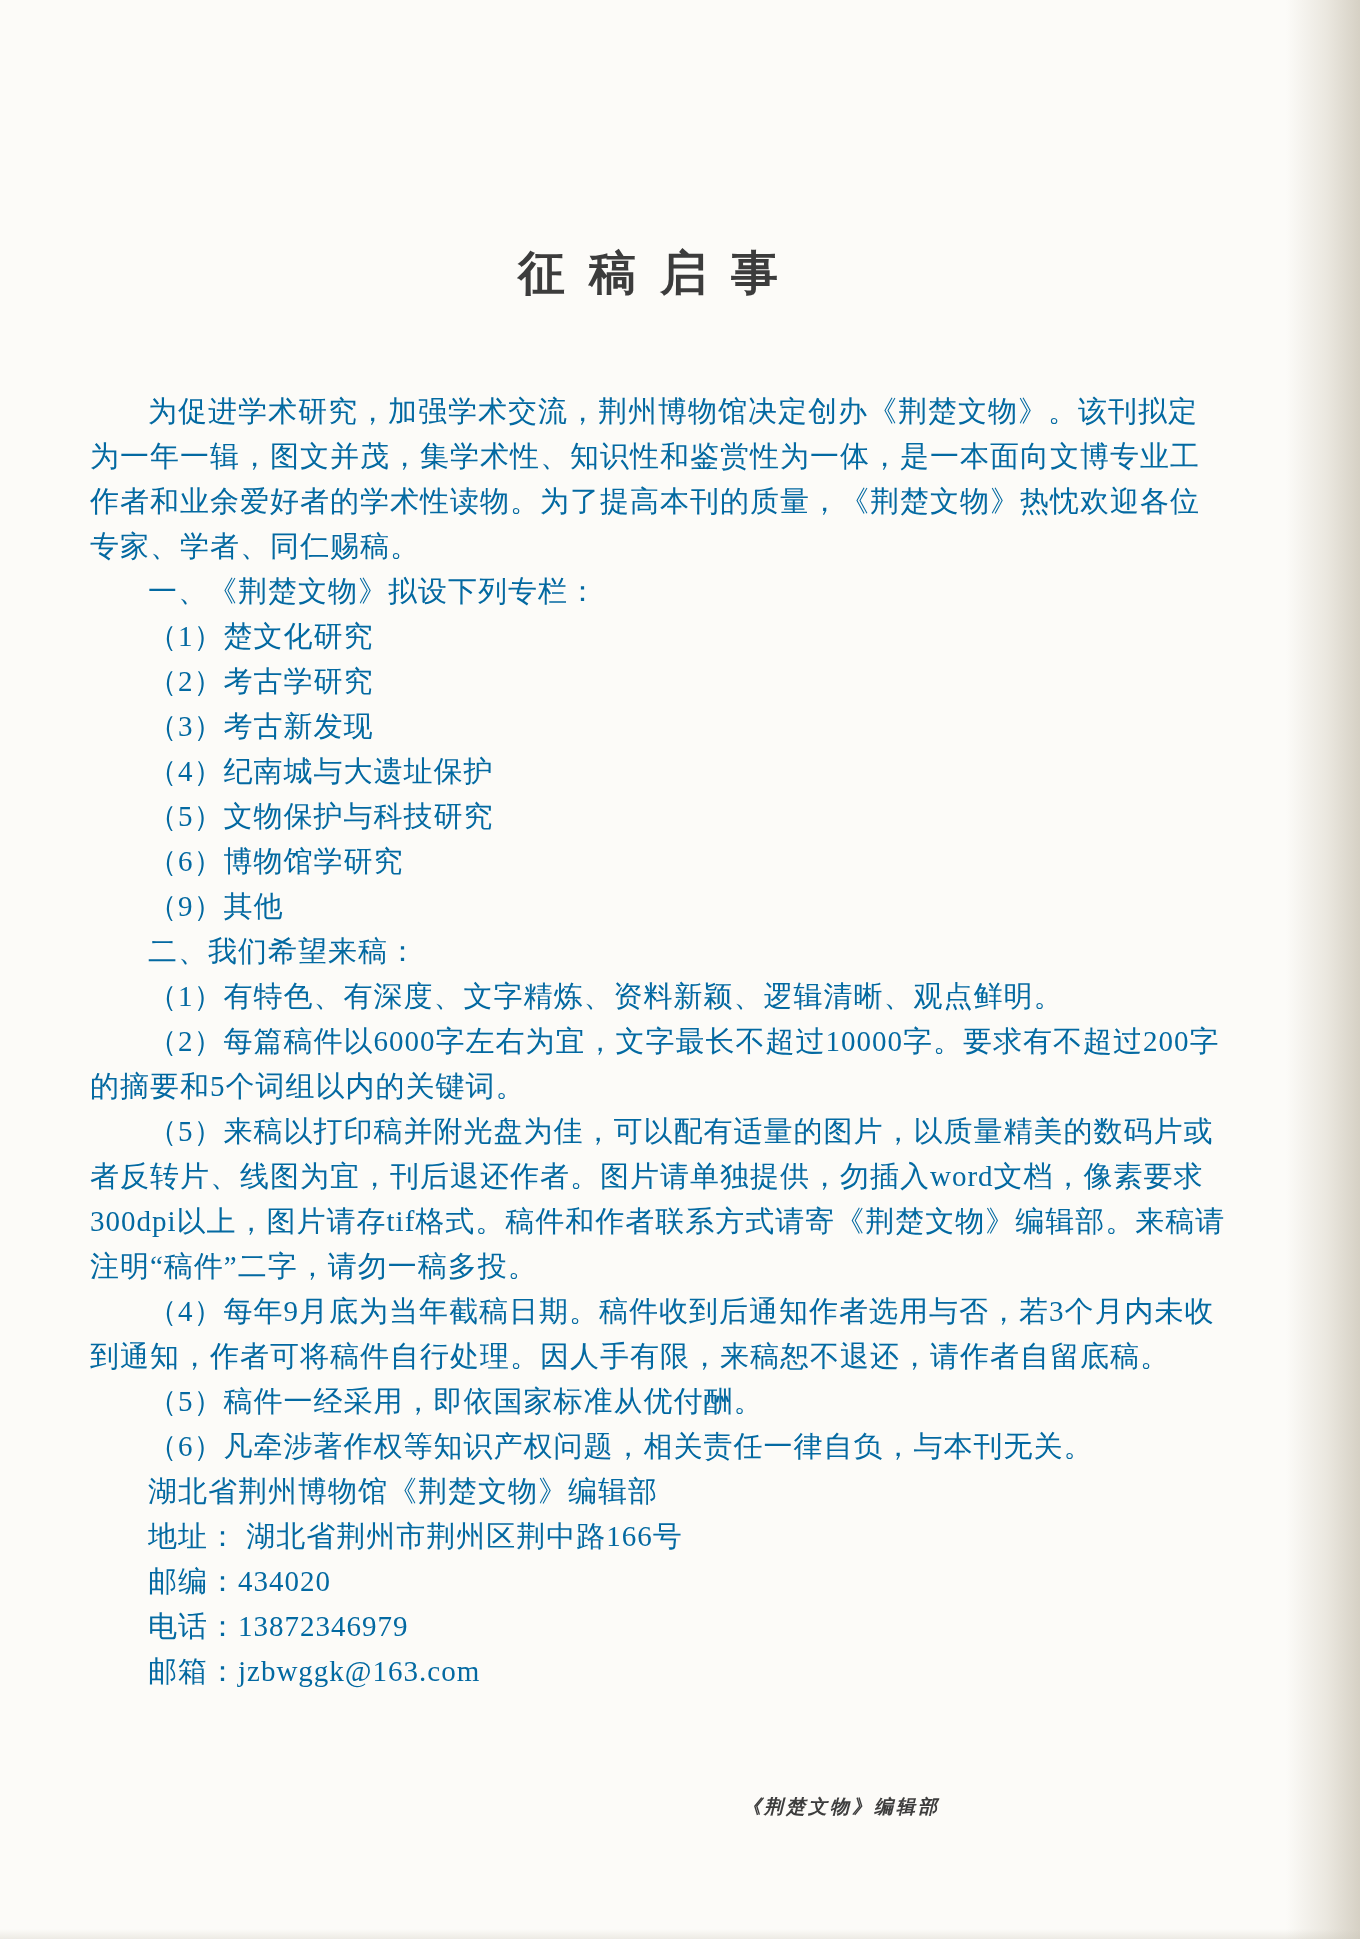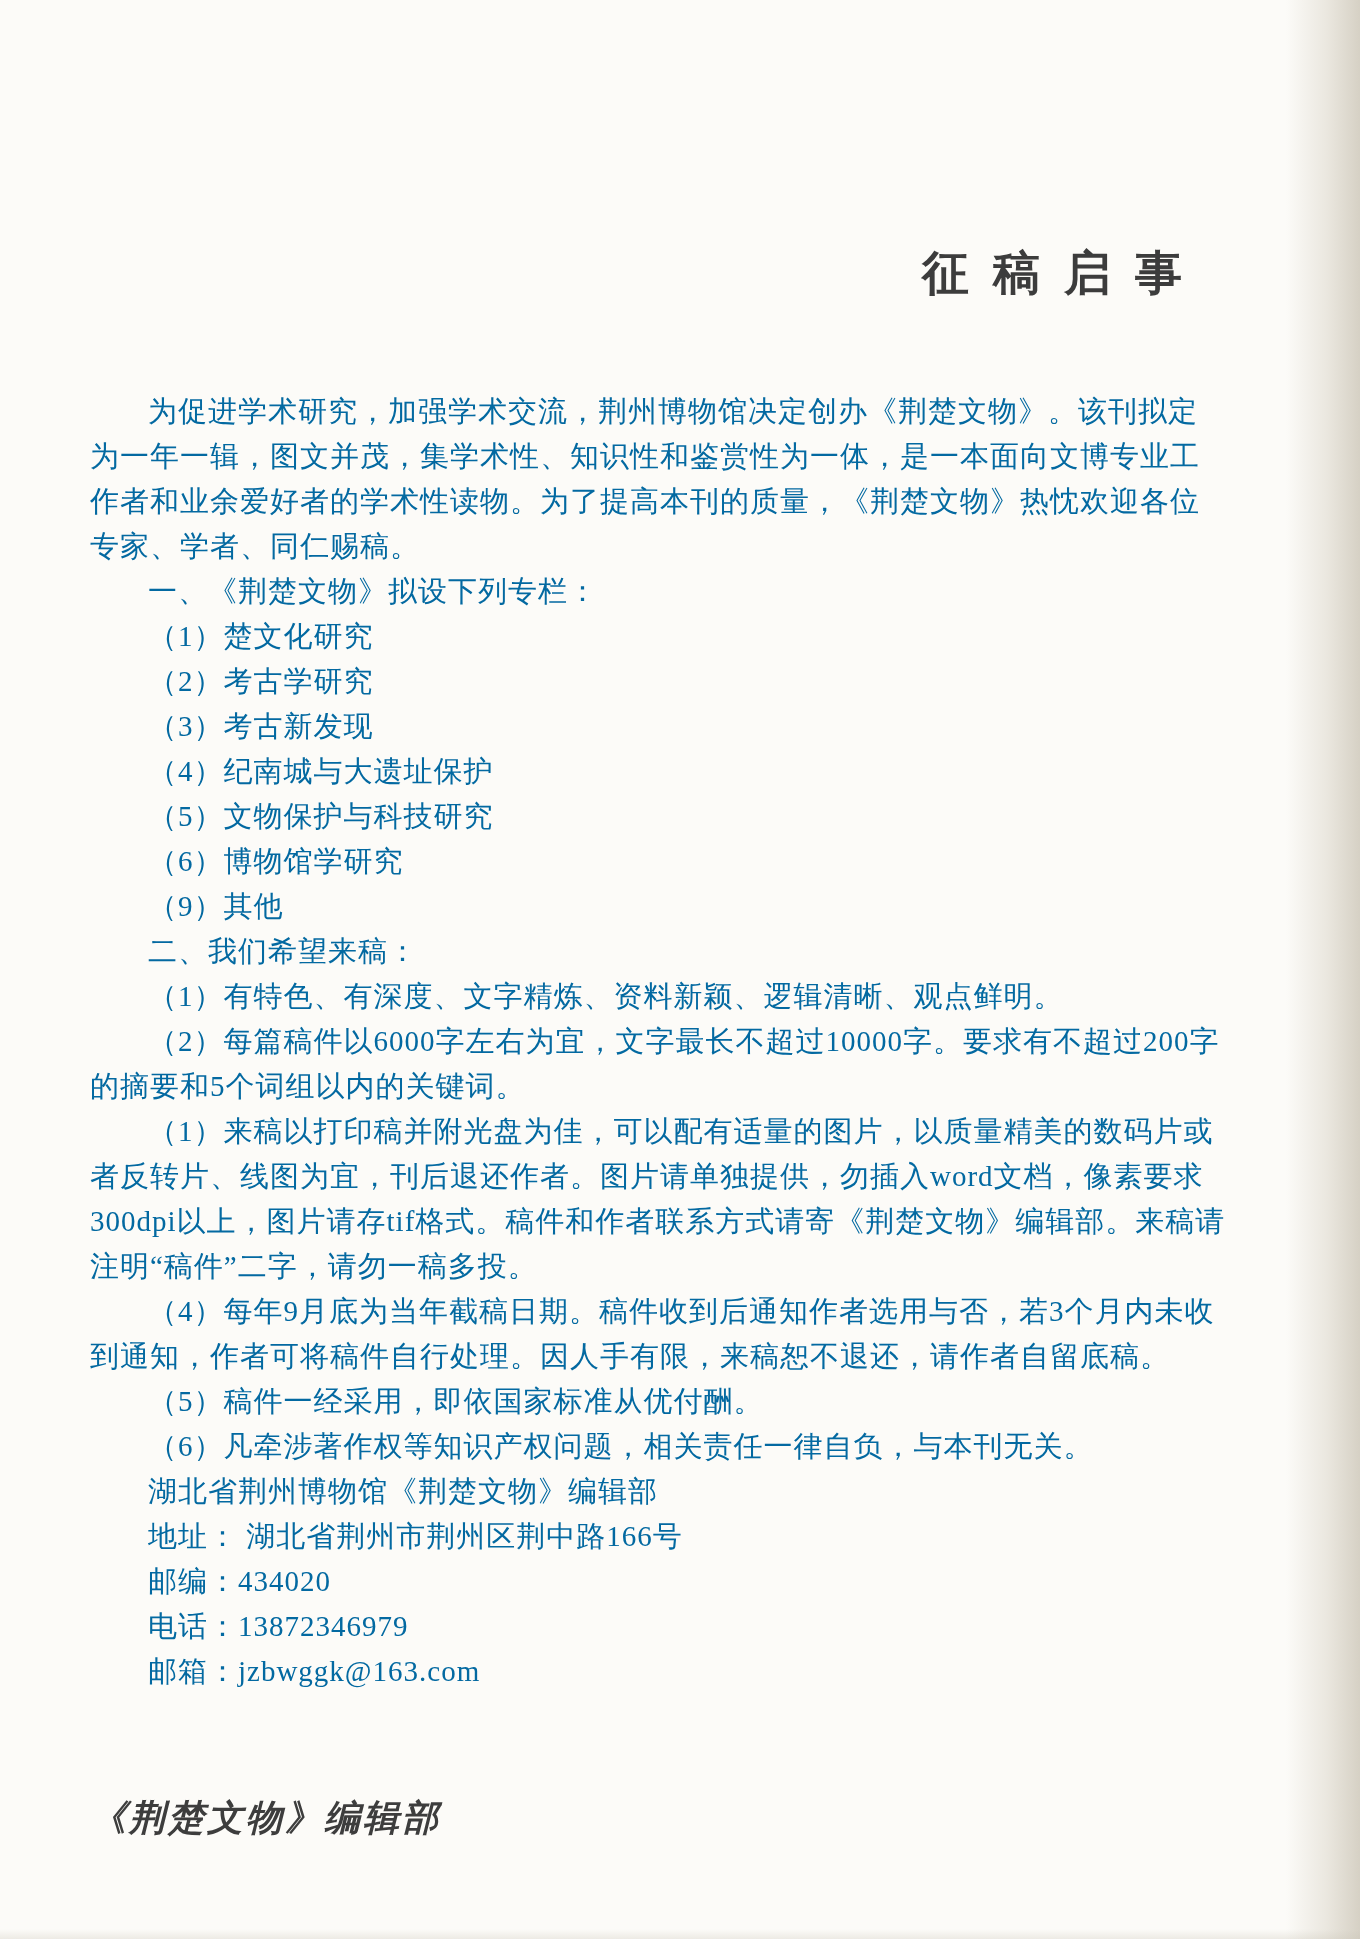--- a/index.html
+++ b/index.html
@@ -21,38 +21,39 @@
     pointer-events:none;
   }
   .edge-bottom {
     position:absolute; left:0; bottom:0; width:100%; height:10px;
     background:linear-gradient(to bottom, rgba(200,195,182,0), rgba(200,195,182,0.30));
     pointer-events:none;
   }
   .content { position:absolute; left:90px; top:0; width:1116px; }
   .title {
     margin:243px 0 0 0;
-    text-align:right;
+    text-align:center;
     font-size:47px; line-height:60px;
     font-weight:700;
     letter-spacing:24px; text-indent:24px;
     color:#3c3c3c;
   }
   .body {
     margin-top:86px;
     font-size:29px;
     color:#0369a1;
     letter-spacing:1px;
   }
   .ln { height:45px; line-height:45px; white-space:nowrap; }
   .ind { text-indent:58px; }
   .signature {
     margin-top:100px;
+    text-align:right;
     padding-right:266px;
-    font-size:36px;
+    font-size:19px;
     font-style:italic;
     font-weight:600;
     letter-spacing:3px;
     color:#3d3d3d;
   }
 </style>
 </head>
 <body>
 
 <div class="page">
@@ -72,21 +73,21 @@
       <div class="ln ind">（3）考古新发现</div>
       <div class="ln ind">（4）纪南城与大遗址保护</div>
       <div class="ln ind">（5）文物保护与科技研究</div>
       <div class="ln ind">（6）博物馆学研究</div>
       <div class="ln ind">（9）其他</div>
 
       <div class="ln ind">二、我们希望来稿：</div>
       <div class="ln ind">（1）有特色、有深度、文字精炼、资料新颖、逻辑清晰、观点鲜明。</div>
       <div class="ln ind">（2）每篇稿件以6000字左右为宜，文字最长不超过10000字。要求有不超过200字</div>
       <div class="ln">的摘要和5个词组以内的关键词。</div>
-      <div class="ln ind">（1）来稿以打印稿并附光盘为佳，可以配有适量的图片，以质量精美的数码片或</div>
+      <div class="ln ind">（5）来稿以打印稿并附光盘为佳，可以配有适量的图片，以质量精美的数码片或</div>
       <div class="ln">者反转片、线图为宜，刊后退还作者。图片请单独提供，勿插入word文档，像素要求</div>
       <div class="ln">300dpi以上，图片请存tif格式。稿件和作者联系方式请寄《荆楚文物》编辑部。来稿请</div>
       <div class="ln">注明“稿件”二字，请勿一稿多投。</div>
       <div class="ln ind">（4）每年9月底为当年截稿日期。稿件收到后通知作者选用与否，若3个月内未收</div>
       <div class="ln">到通知，作者可将稿件自行处理。因人手有限，来稿恕不退还，请作者自留底稿。</div>
       <div class="ln ind">（5）稿件一经采用，即依国家标准从优付酬。</div>
       <div class="ln ind">（6）凡牵涉著作权等知识产权问题，相关责任一律自负，与本刊无关。</div>
 
       <div class="ln ind">湖北省荆州博物馆《荆楚文物》编辑部</div>
       <div class="ln ind">地址： 湖北省荆州市荆州区荆中路166号</div>

